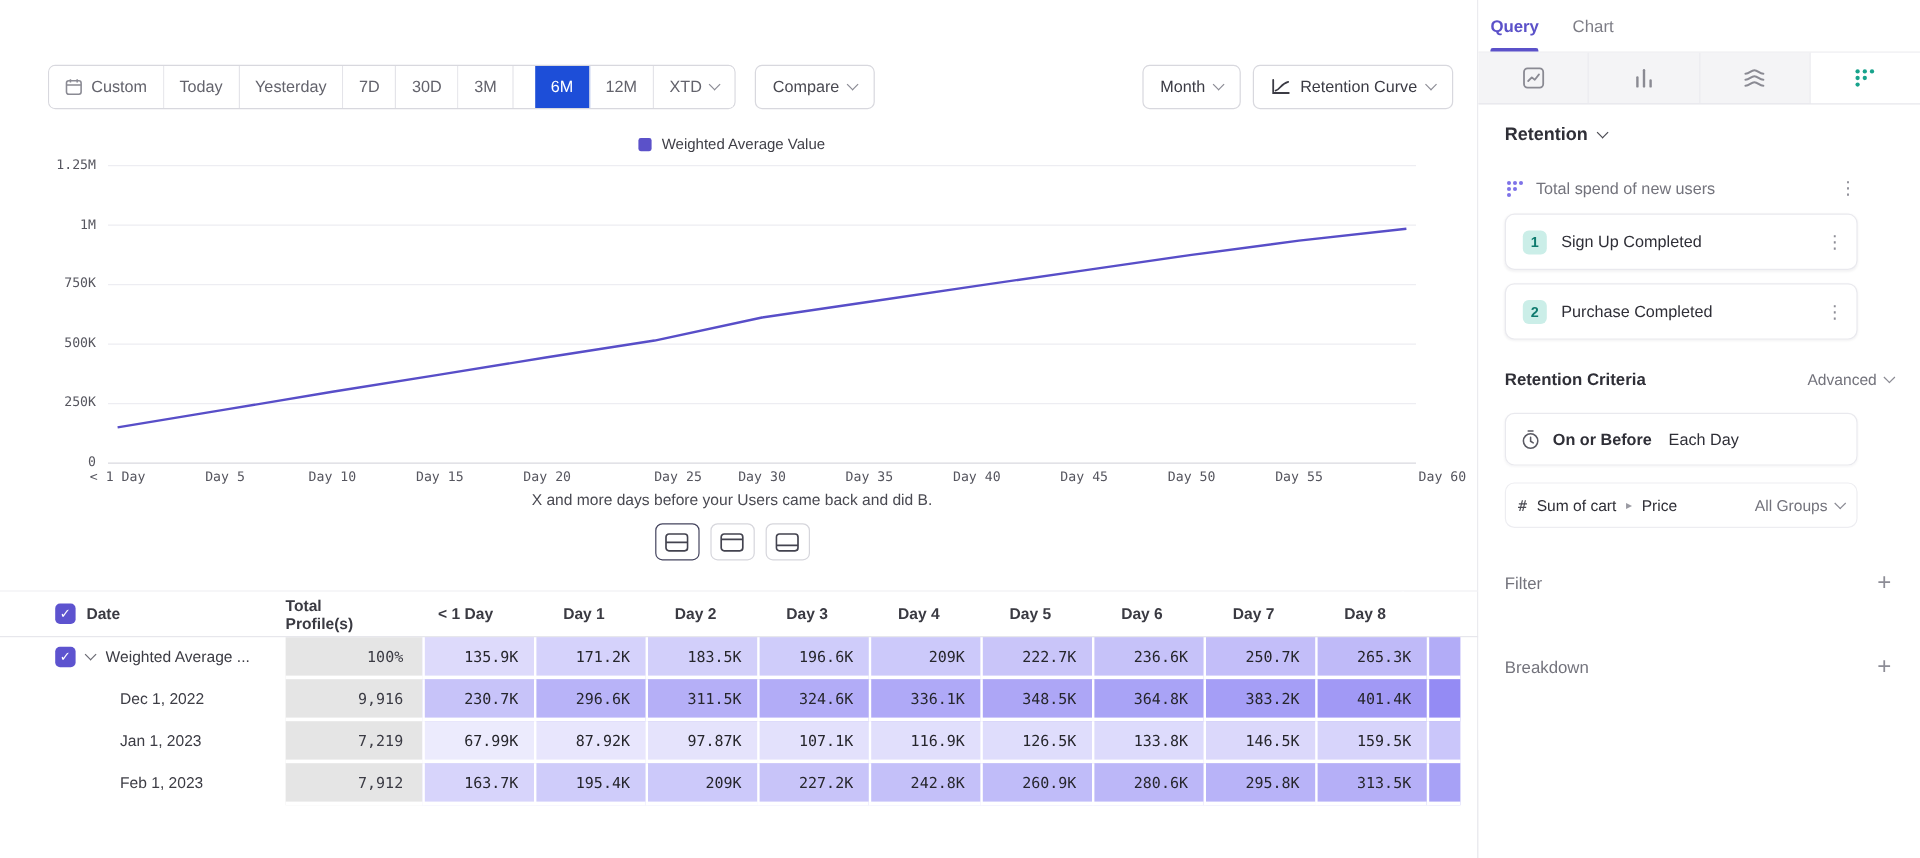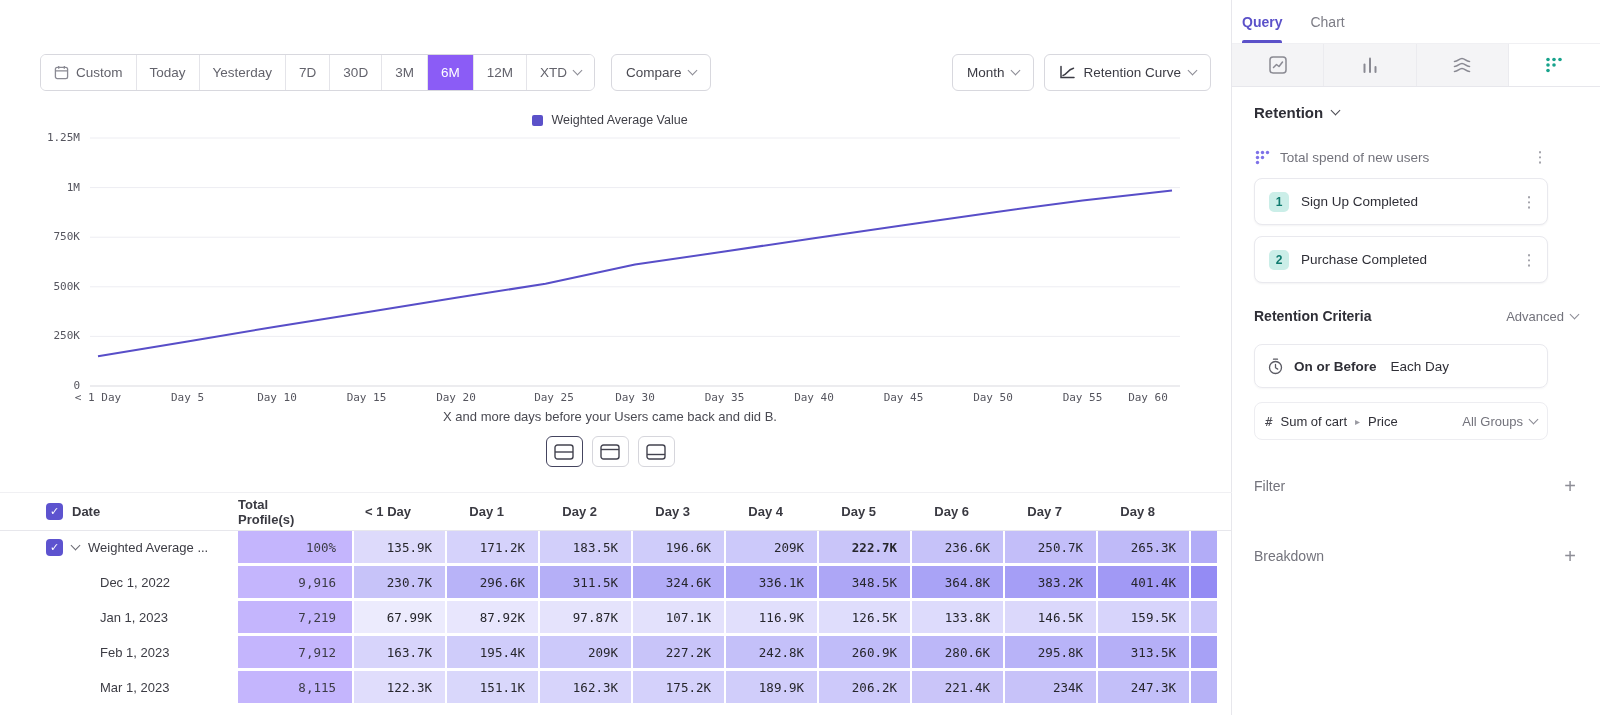--- a/index.html
+++ b/index.html
@@ -50,21 +50,21 @@
   .thead .c-num{font-weight:bold;color:#3a3a42;font-size:13px;}
   .thead .c-date span.hd{font-weight:bold;color:#3a3a42;}
   .c-date{width:238px;padding-left:46px;gap:9px;}
   .c-date.sub{padding-left:100px;}
   .c-total{width:114px;justify-content:flex-end;padding-right:16px;font-family:"DejaVu Sans Mono",monospace;font-size:12.5px;color:#3b3b44;}
   .c-num,.c-val{width:93px;justify-content:flex-end;padding-right:13px;}
   .c-val{font-family:"DejaVu Sans Mono",monospace;font-size:12.5px;color:#26262c;border-left:2px solid #fff;}
   .c-sliver{width:28px;border-left:2px solid #fff;}
   .tbody-row{height:35px;}
   .tbody-row .cell{border-bottom:3px solid #fff;}
-  .tbody-row .c-total{background:#c4b5fd;}
+  .tbody-row .c-total{background:#e5e5e5;}
   .row-label{color:#3c3c44;white-space:nowrap;overflow:hidden;text-overflow:ellipsis;}
   .cb{width:17px;height:17px;border-radius:4px;background:#5D53CF;color:#fff;display:flex;align-items:center;justify-content:center;font-size:11px;flex:none;cursor:pointer;}
   .expand-caret{width:7px;height:7px;border-right:1.6px solid #6a6a73;border-bottom:1.6px solid #6a6a73;transform:rotate(45deg);display:inline-block;margin-top:-4px;flex:none;cursor:pointer;}
 
   
   .sb-tabs{display:flex;gap:28px;padding:14px 0 0 10px;}
   .sb-tab{font-size:14px;font-weight:bold;color:var(--accent);position:relative;cursor:pointer;padding-bottom:13px;}
   .sb-tab.inactive{color:#7d7d86;font-weight:normal;}
   .sb-tab.active::after{content:"";position:absolute;left:0;right:0;bottom:0;height:3px;background:var(--accent);border-radius:2px 2px 0 0;}
   .icon-tabs{display:flex;height:44px;border-bottom:1px solid #e7e7ec;border-top:1px solid #f0f0f3;background:#f4f4f6;}
@@ -122,21 +122,21 @@
           </button>
           <button class="range-btn">
             <span>7D</span>
           </button>
           <button class="range-btn">
             <span>30D</span>
           </button>
           <button class="range-btn">
             <span>3M</span>
           </button>
-          <button class="range-btn selected" style="background: #8b5cf6;">
+          <button class="range-btn selected" style="background: #1d4ed8; margin-left: 18px;">
             <span>6M</span>
           </button>
           <button class="range-btn">
             <span>12M</span>
           </button>
           <button class="range-btn">
             <span>XTD</span>
             <span class="chev"></span>
           </button>
         </div>
@@ -185,28 +185,28 @@
             <line x1="0" x2="1090" y1="1" y2="1" stroke="#ededf2" stroke-width="1"></line>
             <polyline points="8.0,219.2 97.5,204.4 187.0,189.5 276.5,175.2 366.0,160.7 455.5,146.8 545.0,127.6 634.5,114.5 724.0,101.2 813.5,88.3 903.0,75.4 992.5,63.5 1082.0,53.6" fill="none" stroke="#584EC8" stroke-width="2" stroke-linejoin="round"></polyline>
           </svg>
         </div>
       <div class="x-axis" id="x-axis">
           <span style="left: 8px;">&lt; 1 Day</span>
           <span style="left: 97.5px;">Day 5</span>
           <span style="left: 187px;">Day 10</span>
           <span style="left: 276.5px;">Day 15</span>
           <span style="left: 366px;">Day 20</span>
-          <span style="left: 464px;">Day 25</span>
+          <span style="left: 475px;">Day 25</span>
           <span style="left: 545px;">Day 30</span>
           <span style="left: 634.5px;">Day 35</span>
           <span style="left: 724px;">Day 40</span>
           <span style="left: 813.5px;">Day 45</span>
           <span style="left: 903px;">Day 50</span>
           <span style="left: 992.5px;">Day 55</span>
-          <span style="left: 1058px;">Day 60</span>
+          <span style="left: 1112px;">Day 60</span>
         </div>
       <div class="caption">X and more days before your Users came back and did B.</div>
     </div>
 
     <div class="toggles" id="layout-toggles">
         <button class="toggle-btn selected">
           <svg width="20" height="16" viewBox="0 0 20 16" fill="none" stroke="#43434f" stroke-width="1.4">
             <rect x="1" y="1" width="18" height="14" rx="2.5"></rect>
             <path d="M1 8 H19"></path>
           </svg>
@@ -248,21 +248,21 @@
             <span class="cb">✓</span>
             <span class="expand-caret"></span>
             <span class="row-label">Weighted Average ...</span>
           </div>
           <div class="cell c-total">100%</div>
           <div class="cell c-val" style="background: rgba(110, 99, 240, 0.235);">135.9K</div>
           <div class="cell c-val" style="background: rgba(110, 99, 240, 0.29);">171.2K</div>
           <div class="cell c-val" style="background: rgba(110, 99, 240, 0.31);">183.5K</div>
           <div class="cell c-val" style="background: rgba(110, 99, 240, 0.33);">196.6K</div>
           <div class="cell c-val" style="background: rgba(110, 99, 240, 0.35);">209K</div>
-          <div class="cell c-val" style="background: rgba(110, 99, 240, 0.373); font-weight: bold;">222.7K</div>
+          <div class="cell c-val" style="background: rgba(110, 99, 240, 0.373);">222.7K</div>
           <div class="cell c-val" style="background: rgba(110, 99, 240, 0.392);">236.6K</div>
           <div class="cell c-val" style="background: rgba(110, 99, 240, 0.416);">250.7K</div>
           <div class="cell c-val" style="background: rgba(110, 99, 240, 0.44);">265.3K</div>
           <div class="cell c-sliver" style="background: rgba(110, 99, 240, 0.53);"></div>
         </div>
         <div class="tr tbody-row">
           <div class="cell c-date sub">
             <span class="row-label">Dec 1, 2022</span>
           </div>
           <div class="cell c-total">9,916</div>
@@ -302,36 +302,20 @@
           <div class="cell c-val" style="background: rgba(110, 99, 240, 0.33);">195.4K</div>
           <div class="cell c-val" style="background: rgba(110, 99, 240, 0.35);">209K</div>
           <div class="cell c-val" style="background: rgba(110, 99, 240, 0.376);">227.2K</div>
           <div class="cell c-val" style="background: rgba(110, 99, 240, 0.404); padding-left: 30px;">242.8K</div>
           <div class="cell c-val" style="background: rgba(110, 99, 240, 0.43);">260.9K</div>
           <div class="cell c-val" style="background: rgba(110, 99, 240, 0.463);">280.6K</div>
           <div class="cell c-val" style="background: rgba(110, 99, 240, 0.486);">295.8K</div>
           <div class="cell c-val" style="background: rgba(110, 99, 240, 0.514);">313.5K</div>
           <div class="cell c-sliver" style="background: rgba(110, 99, 240, 0.604);"></div>
         </div>
-        <div class="tr tbody-row">
-          <div class="cell c-date sub">
-            <span class="row-label">Mar 1, 2023</span>
-          </div>
-          <div class="cell c-total">8,115</div>
-          <div class="cell c-val" style="background: rgba(110, 99, 240, 0.216);">122.3K</div>
-          <div class="cell c-val" style="background: rgba(110, 99, 240, 0.26);">151.1K</div>
-          <div class="cell c-val" style="background: rgba(110, 99, 240, 0.28);">162.3K</div>
-          <div class="cell c-val" style="background: rgba(110, 99, 240, 0.298);">175.2K</div>
-          <div class="cell c-val" style="background: rgba(110, 99, 240, 0.32);">189.9K</div>
-          <div class="cell c-val" style="background: rgba(110, 99, 240, 0.345);">206.2K</div>
-          <div class="cell c-val" style="background: rgba(110, 99, 240, 0.37);">221.4K</div>
-          <div class="cell c-val" style="background: rgba(110, 99, 240, 0.39);">234K</div>
-          <div class="cell c-val" style="background: rgba(110, 99, 240, 0.41);">247.3K</div>
-          <div class="cell c-sliver" style="background: rgba(110, 99, 240, 0.5);"></div>
-        </div>
       </div>
   </div>
 
   <aside class="sidebar">
     <div class="sb-tabs">
       <div class="sb-tab active">Query</div>
       <div class="sb-tab inactive">Chart</div>
     </div>
     <div class="icon-tabs" id="icon-tabs">
         <div class="icon-tab">

